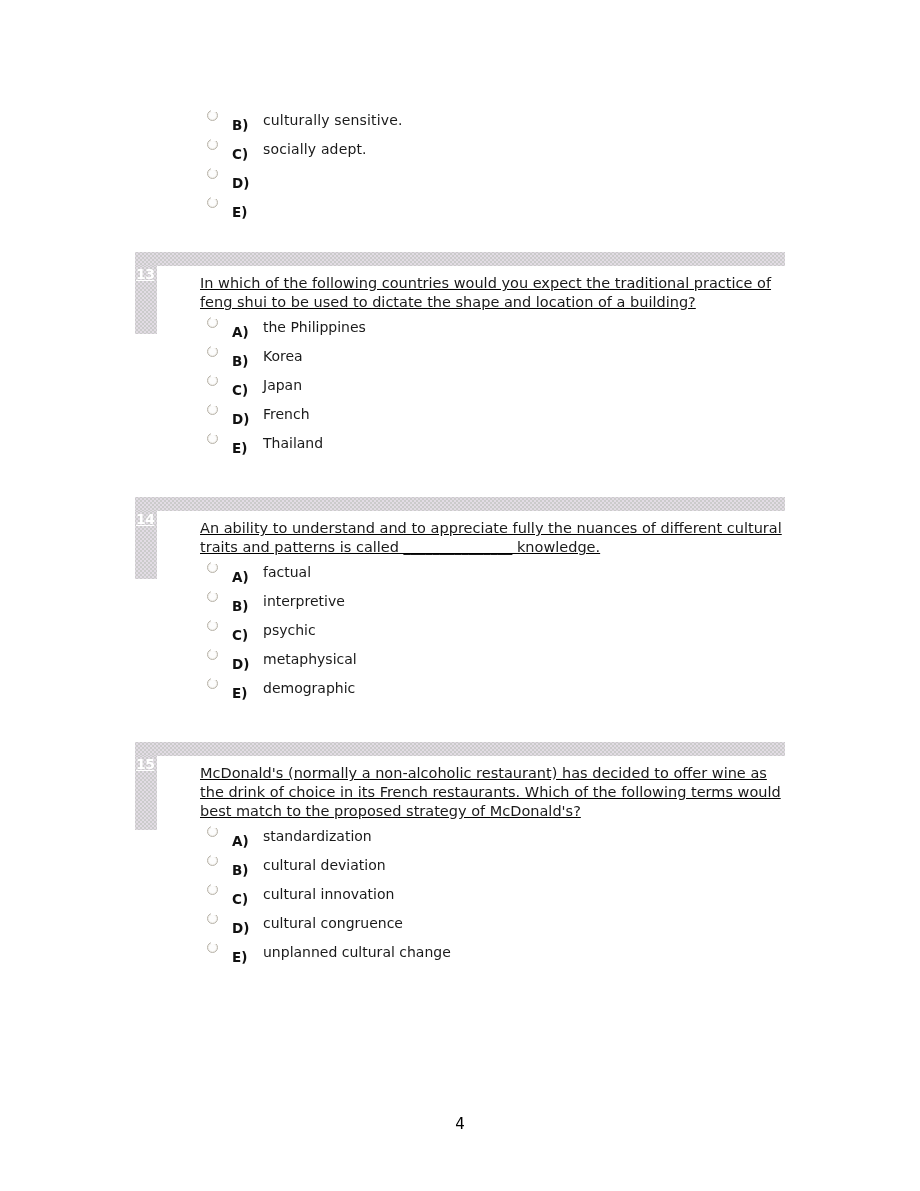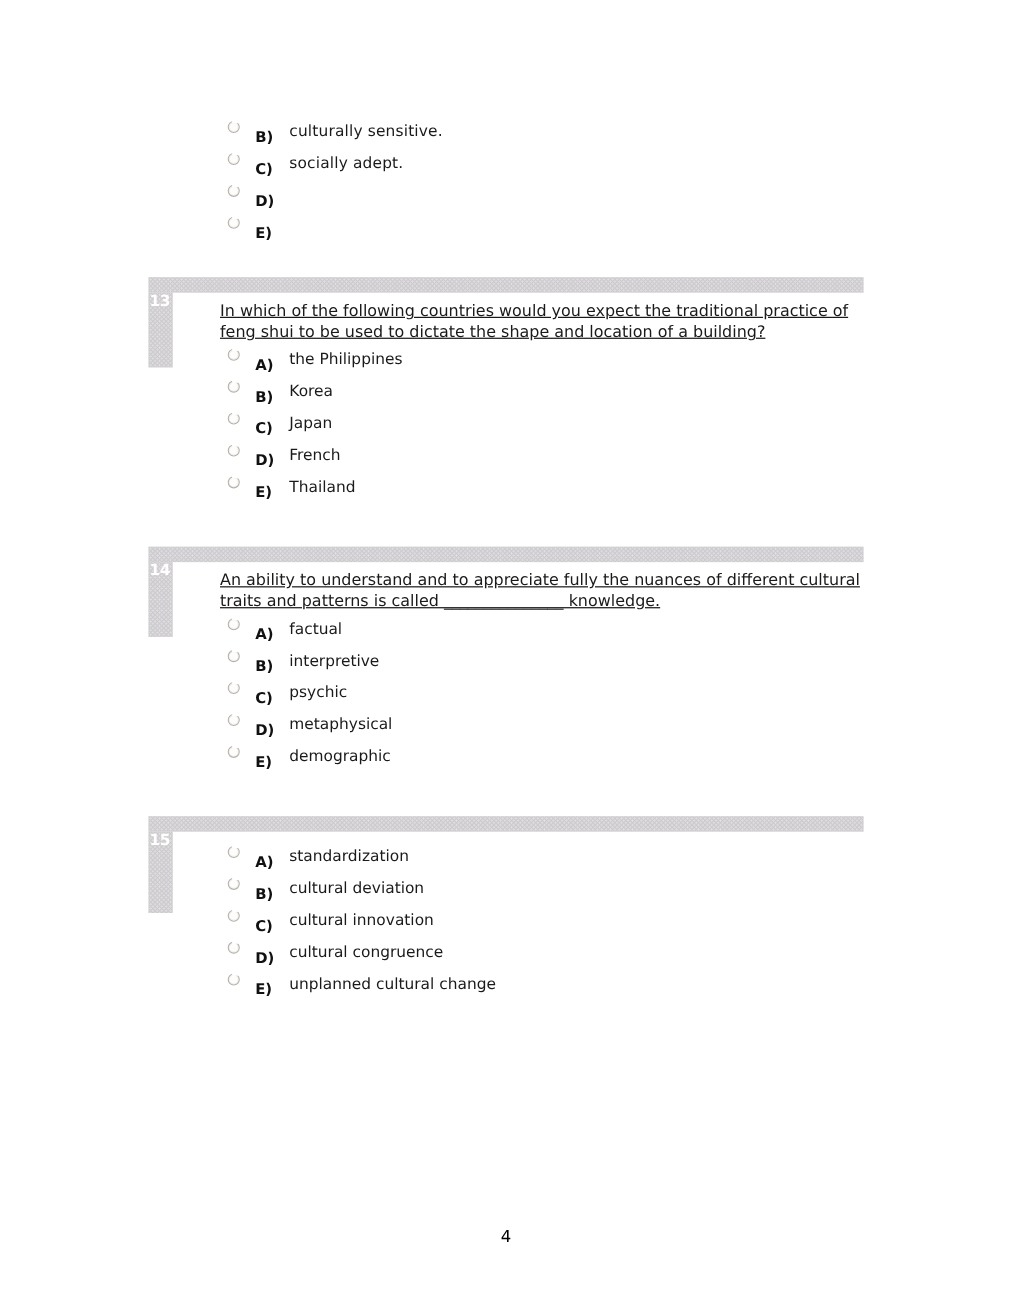--- a/index.html
+++ b/index.html
@@ -64,20 +64,21 @@
   .qnum-label {
     position: absolute;
     left: 1px;
     top: 0px;
     font-family: "DejaVu Sans", "Liberation Sans", sans-serif;
     font-size: 14px;
     font-weight: bold;
     color: #ffffff;
     line-height: 16px;
     letter-spacing: -0.5px;
+    text-decoration: underline;
   }
 
   .qbody {
     position: absolute;
     left: 65px;
     top: 22px;
     width: 585px;
     text-decoration: underline;
   }
 
@@ -259,20 +260,21 @@
             </div>
           </div>
         </div>
       </div>
       <div class="qblock" style="top: 742px;">
         <div class="qbar"></div>
         <div class="qnum" style="height: 74px;">
           <span class="qnum-label">15</span>
         </div>
         <div class="qbody">
+          <p class="qtext">McDonald's (normally a non-alcoholic restaurant) has decided to offer wine as the drink of choice in its French restaurants. Which of the following terms would best match to the proposed strategy of McDonald's?</p>
           <div class="options">
             <div class="option">
               <span class="radio"></span>
               <span class="olabel">A)</span>
               <span class="otext">standardization</span>
             </div>
             <div class="option">
               <span class="radio"></span>
               <span class="olabel">B)</span>
               <span class="otext">cultural deviation</span>

